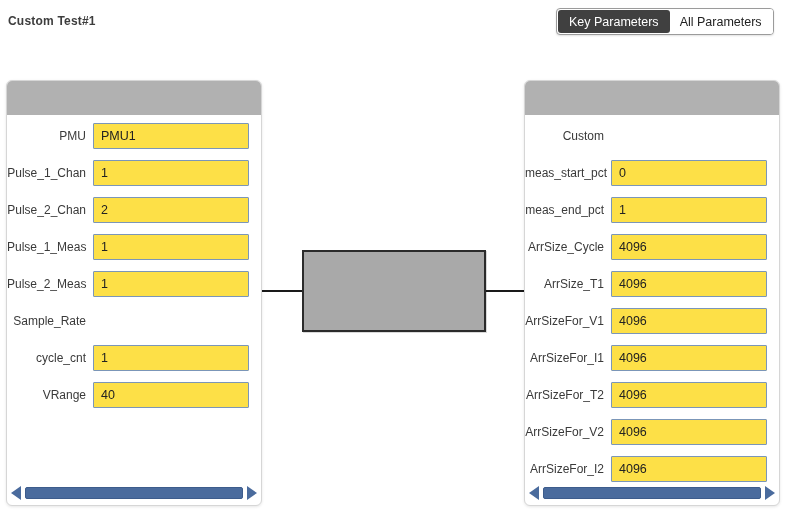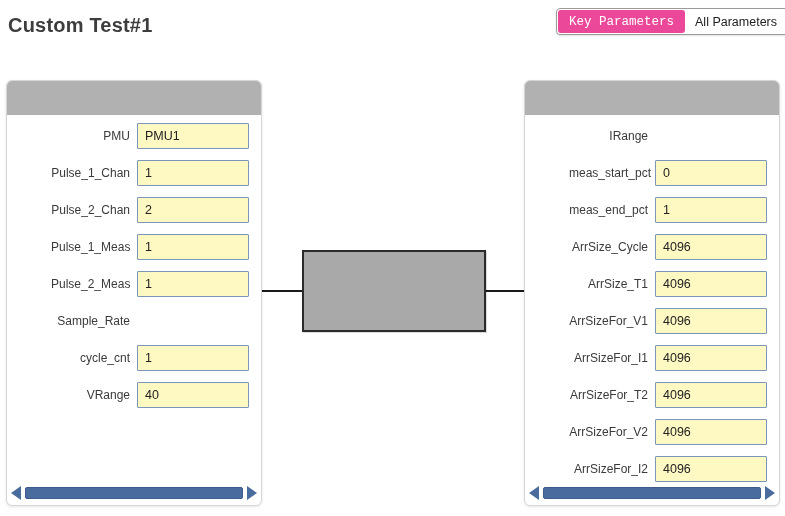--- a/index.html
+++ b/index.html
@@ -1,65 +1,65 @@
 <!DOCTYPE html>
 <html><head>
 <meta charset="utf-8">
 <style>
   * { box-sizing: border-box; margin: 0; padding: 0; }
   html, body { width: 785px; height: 516px; background: #ffffff; }
   body { font-family: "Liberation Sans", sans-serif; position: relative; overflow: hidden; }
 
   .page-title {
     position: absolute; left: 8px; top: 14px;
-    font-size: 20px; font-weight: bold; color: #3d3d3d;
+    font-size: 12px; font-weight: bold; color: #3d3d3d;
     letter-spacing: 0.2px;
   }
 
   .segmented {
     position: absolute; left: 556px; top: 8px; height: 27px;
     display: flex; align-items: stretch;
     border: 1px solid #9b9b9b; border-radius: 4px;
     background: #ffffff; overflow: hidden;
     box-shadow: 0 1px 2px rgba(0,0,0,0.12);
   }
   .segment {
     display: flex; align-items: center; padding: 0 11px;
     font-size: 12.5px; cursor: default; white-space: nowrap;
   }
-  .segment.selected { background: #ec4899; color: #ffffff; margin: 1px; border-radius: 3px; font-family: Liberation Mono, monospace; }
+  .segment.selected { background: #404040; color: #ffffff; margin: 1px; border-radius: 3px; }
   .segment.unselected { background: #ffffff; color: #222222; padding-left: 9px; }
 
   .panel {
     position: absolute; top: 80px; width: 256px; height: 426px;
     background: #ffffff; border: 1px solid #d6d6d6; border-radius: 6px;
     box-shadow: 0 1px 3px rgba(0,0,0,0.10);
   }
   .panel.left { left: 6px; }
   .panel.right { left: 524px; }
 
   .panel-header {
     height: 34px; background: #b1b1b1;
     border-radius: 5px 5px 0 0;
   }
 
-  .panel-body { padding: 8px 12px 0 0; margin-left: 44px; }
+  .panel-body { padding: 8px 12px 0 0; }
 
   .field-row {
     display: flex; align-items: center;
     height: 26px; margin-bottom: 11px;
   }
   .field-label {
     width: 86px; text-align: right; padding-right: 7px;
     font-size: 12px; color: #3a3a3a; white-space: nowrap;
   }
   .field-input {
     flex: 1; height: 26px; min-width: 0;
     border: 1px solid #7b96b8; border-radius: 1px;
-    background: #fef9c3; color: #222222;
+    background: #fde047; color: #222222;
     font-family: "Liberation Sans", sans-serif;
     font-size: 12.5px; padding: 0 7px; outline: none;
   }
 
   .hscrollbar {
     position: absolute; left: 4px; right: 4px; bottom: 5px; height: 14px;
     display: flex; align-items: center;
   }
   .scroll-arrow { width: 0; height: 0; flex: none; }
   .scroll-arrow.left {
@@ -148,21 +148,21 @@
     <div class="scroll-thumb"></div>
     <div class="scroll-arrow right"></div>
   </div>
 </div>
 
 <div class="panel right">
   <div class="panel-header"></div>
   <div class="panel-body">
 
       <div class="field-row">
-        <div class="field-label">IRange</div>
+        <div class="field-label">Custom</div>
       </div>
 
       <div class="field-row">
         <div class="field-label">meas_start_pct</div>
         <input class="field-input" type="text" value="0" style="">
       </div>
 
       <div class="field-row">
         <div class="field-label">meas_end_pct</div>
         <input class="field-input" type="text" value="1" style="">

